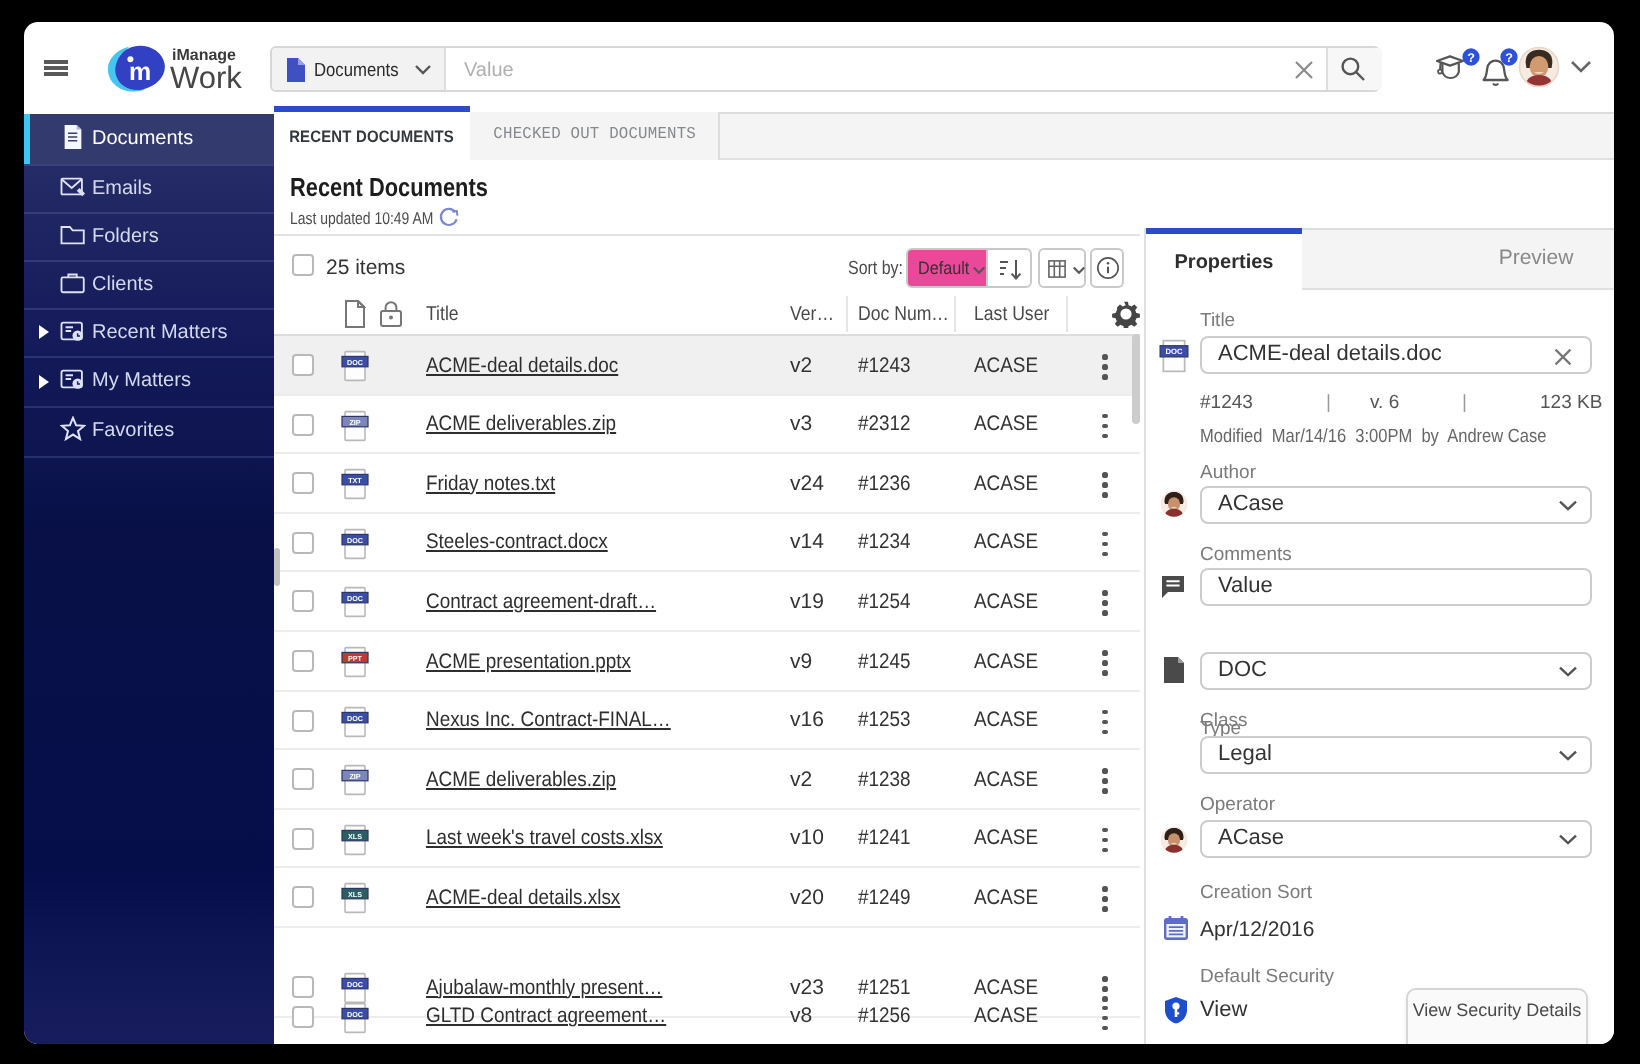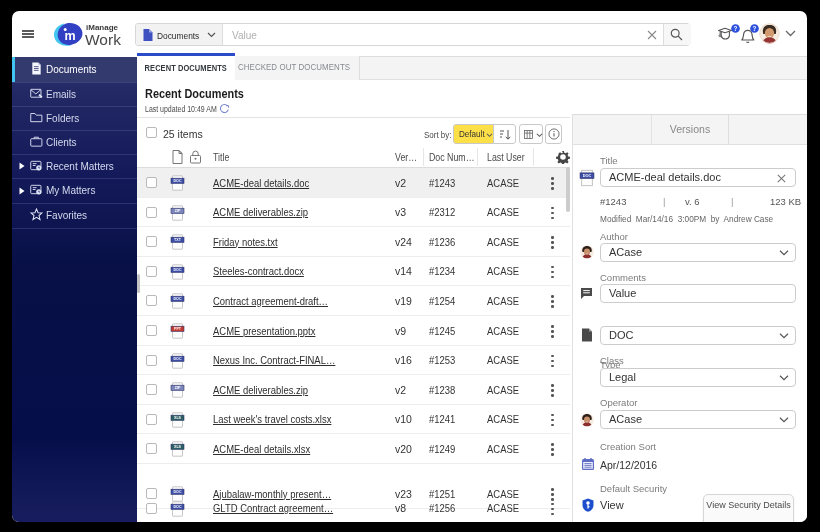--- a/index.html
+++ b/index.html
@@ -10,21 +10,21 @@
 #searchbar { position:absolute; left:123px; top:12px; width:555px; height:23px; border:1px solid #d7d7d7; border-radius:3px; background:#fff; }
 #seg1 { position:absolute; left:0; top:0; width:87px; height:21px; background:#f2f2f2; border-right:1px solid #ddd; border-radius:2px 0 0 2px; }
 #sbtn { position:absolute; left:527px; top:0; width:28px; height:21px; background:#f7f7f7; border-left:1px solid #ddd; border-radius:0 2px 2px 0; }
 #sidebar { position:absolute; left:0; top:46px; width:125px; height:465px; background:linear-gradient(180deg,#2c326f 0px,#232964 35px,#151b5b 110px,#081047 210px,#060e4a 380px,#131a59 440px,#171c5e 465px); }
 .sbitem { position:absolute; left:0; width:125px; height:24px; color:#d4daee; font-size:10px; }
 .sbitem .lbl { position:absolute; left:34px; top:7px; white-space:nowrap; }
 .sbsep { position:absolute; left:0; width:125px; height:1px; background:rgba(120,130,190,0.25); }
 #tabstrip { position:absolute; left:125px; top:42px; width:670px; height:27px; }
 .grayarea { position:absolute; left:0; top:2.5px; width:670px; height:24px; background:#f4f4f4; border-top:1px solid #dcdcdc; border-bottom:1px solid #e0e0e0; }
 #tab1 { position:absolute; left:0; top:0; width:98px; height:27px; background:#fff; border-top:3px solid #2b4bc8; z-index:2; text-align:center; font-size:8.3px; font-weight:bold; color:#33383d; letter-spacing:0.1px; line-height:25px; white-space:nowrap; }
-#tab2 { position:absolute; left:98px; top:2.5px; width:125px; height:24px; background:#f4f4f4; border-right:1px solid #ddd; text-align:left; font-size:8.3px; color:#85898e; letter-spacing:0.1px; line-height:23px; white-space:nowrap; }
+#tab2 { position:absolute; left:98px; top:2.5px; width:125px; height:24px; background:#f4f4f4; border-right:1px solid #ddd; text-align:center; font-size:8.3px; color:#85898e; letter-spacing:0.1px; line-height:23px; white-space:nowrap;font-family:Liberation Mono, monospace; }
 .row { position:absolute; left:0; width:433px; height:29.6px; border-bottom:1px solid #ededed; }
 .rowsel { background:#f0f0f0; }
 .cb { position:absolute; left:9px; top:9px; width:11px; height:11px; border:1px solid #b9b9b9; border-radius:2px; background:#fff; }
 .title { position:absolute; left:76px; top:8.5px; font-size:10.5px; color:#2e2e2e; text-decoration:underline; white-space:nowrap; transform:scaleX(0.9); transform-origin:left top; }
 .ver { position:absolute; left:258px; top:8.5px; font-size:10.5px; color:#333; }
 .dnum { position:absolute; left:292px; top:8.5px; font-size:10.5px; color:#333; transform:scaleX(0.9); transform-origin:left top; }
 .luser { position:absolute; left:350px; top:8.5px; font-size:10.5px; color:#333; transform:scaleX(0.9); transform-origin:left top; }
 .dots div { width:2.6px; height:2.6px; border-radius:50%; background:#555; margin-bottom:2.4px; }
 #panel { position:absolute; left:560px; top:103px; width:235px; height:408px; background:#fff; border-left:1px solid #e0e0e0; }
 .ptab { position:absolute; height:28px; line-height:28px; text-align:center; font-size:10.5px; }
@@ -188,21 +188,21 @@
   <div class="abs" style="left:133px; top:74.5px; font-size:13px; font-weight:bold; color:#1d1d1d; transform:scaleX(0.84); transform-origin:left top;">Recent Documents</div>
   <div class="abs" style="left:133px; top:92.5px; font-size:8.5px; color:#4c4c4c; transform:scaleX(0.82); transform-origin:left top; white-space:nowrap;">Last updated 10:49 AM</div>
   <svg class="abs" width="11" height="11" viewBox="0 0 11 11" style="left:207px; top:91.5px;">
       <path d="M9.3,6.6 A4,4 0 1 1 8.6,3" stroke="#7b87cf" stroke-width="1.1" fill="none"></path>
       <path d="M7.2,2.9 L9.4,2.5 L9.7,4.8" stroke="#7b87cf" stroke-width="1" fill="none"></path>
     </svg>
   <div id="toolbar" class="abs" style="left:125px; top:106px; width:433px; height:29px; border-top:1px solid #e3e3e3;">
 <div class="cb" style="left:9px; top:9px;"></div>
 <div class="abs" style="left:26px; top:10px; font-size:10.5px; color:#333;">25 items</div>
 <div class="abs" style="left:287px; top:11px; font-size:9.5px; color:#4a4a4a; transform:scaleX(0.84); transform-origin:left top; white-space:nowrap;">Sort by:</div>
-<div class="abs" style="left:316px; top:6px; width:41px; height:20px; border:1px solid #c9c9c9; border-radius:3px 0 0 3px; background:#fde047;">
+<div class="abs" style="left:316px; top:6px; width:41px; height:20px; border:1px solid #c9c9c9; border-radius:3px 0 0 3px; background:#ec4899;">
   <div class="abs" style="left:5px; top:4px; font-size:9px; color:#333; transform:scaleX(0.9); transform-origin:left top;">Default</div>
   <svg class="abs" width="7" height="5" viewBox="0 0 8 5" style="left:32px; top:8px;">
           <path d="M1,0.5 L4,3.5 L7,0.5" stroke="#555" stroke-width="1.2" fill="none"></path>
         </svg>
 </div>
 <div class="abs" style="left:356px; top:6px; width:23px; height:20px; border:1px solid #c9c9c9; border-radius:0 3px 3px 0; background:#fff;">
   <svg class="abs" width="13" height="12" viewBox="0 0 13 12" style="left:5px; top:4px;">
           <path d="M1,2 h4 M1,5 h3 M1,8 h2" stroke="#555" stroke-width="1"></path>
           <path d="M9,1 v9 M6.8,7.8 l2.2,2.4 l2.2,-2.4" stroke="#555" stroke-width="1" fill="none"></path>
         </svg>
@@ -448,21 +448,22 @@
           <div></div>
           <div></div>
           <div></div>
         </div>
 </div>
     </div>
   <div class="abs" style="left:124.5px; top:263px; width:3.5px; height:19px; background:#c4c4c4; border-radius:2px;"></div>
   <div class="abs" style="left:553.5px; top:156px; width:4px; height:45px; background:#cccccc; border-radius:2px;"></div>
   <div id="panel">
 <div class="abs" style="left:0; top:0; width:234px; height:31px; background:#f4f4f4; border-top:1px solid #dcdcdc; border-bottom:1px solid #e0e0e0;"></div>
-<div class="ptab" style="left:78px; top:1px; width:78px; height:29px; color:#888; border-left:1px solid #e2e2e2; border-right:1px solid #ddd;">Versions</div>
+<div class="ptab" style="left:0px; top:0; width:78px; height:31px; line-height:29px; background:#fff; border-top:3px solid #2b4bc8; font-weight:bold; color:#2e2e2e; z-index:2; font-size:10px;">Properties</div>
+<div class="ptab" style="left:156px; top:1px; width:78px; height:29px; color:#888;">Preview</div>
 
 <div class="plabel" style="left:27px; top:41px;">Title</div>
 <svg class="abs" style="left:6px;top:55px;" width="16" height="18" viewBox="0 0 15 16">
 <rect x="2.5" y="0.8" width="10" height="14.4" fill="#fdfdfd" stroke="#b9b9b9" stroke-width="0.8"></rect>
 <rect x="1" y="3.2" width="13" height="5.2" fill="#3c4da8" stroke="#2e3668" stroke-width="0.6"></rect>
 <text x="7.5" y="7.3" font-size="3.6" fill="#fff" text-anchor="middle" font-family="Liberation Sans" font-weight="bold">DOC</text>
 </svg>
 <div class="pfield" style="top:54px;">ACME-deal details.doc
   <svg class="abs" width="9" height="9" viewBox="0 0 9 9" style="right:9px; top:5px;">
           <path d="M0.8,0.8 L8.2,8.2 M8.2,0.8 L0.8,8.2" stroke="#777" stroke-width="1.1"></path>

